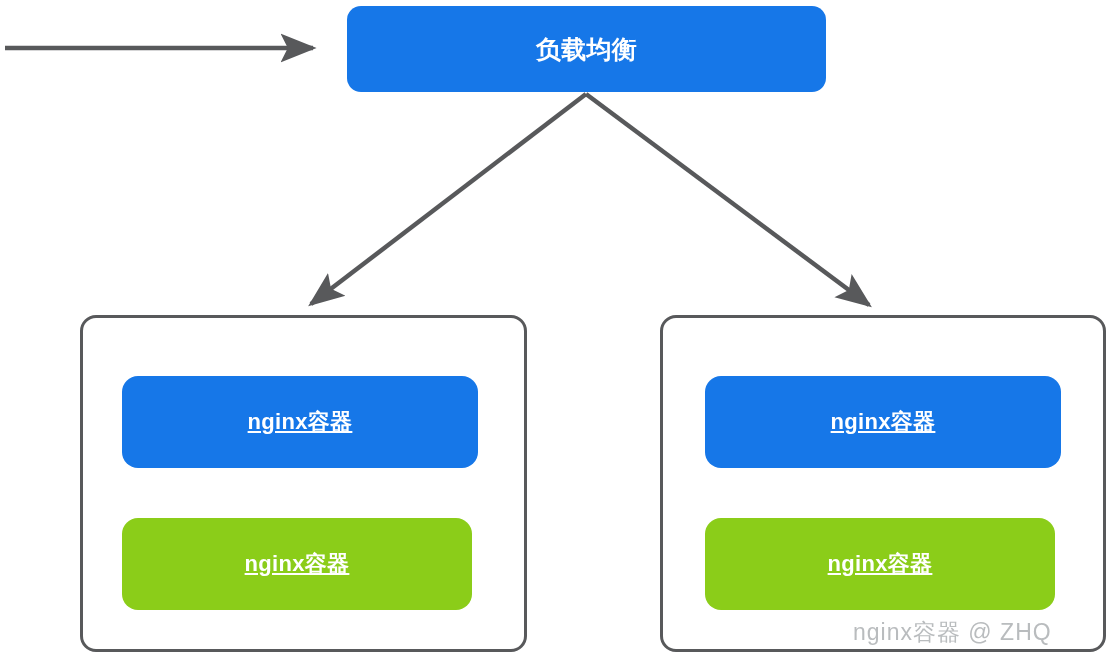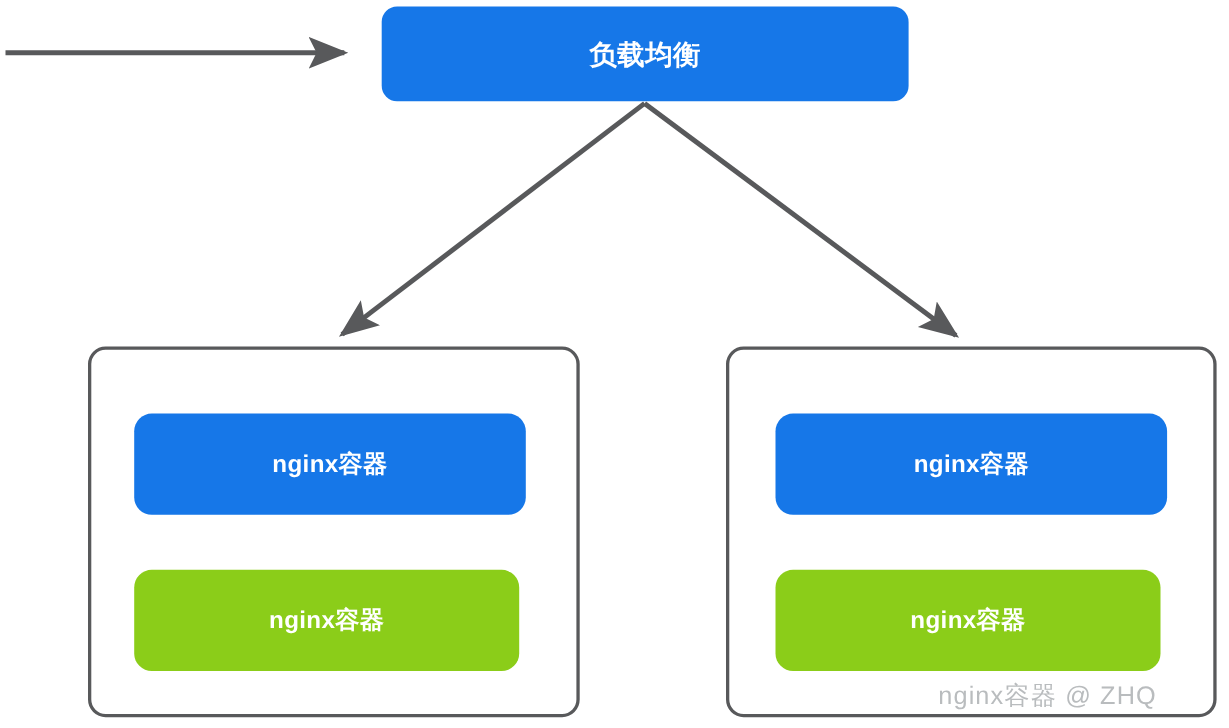--- a/index.html
+++ b/index.html
@@ -72,20 +72,21 @@
     left: 660px;
     top: 315px;
     width: 446px;
     height: 337px;
   }
 
   
   .chip {
     border-radius: 16px;
     font-size: 22px;
+    text-decoration: underline;
   }
   .chip-l1 { left: 122px; top: 376px; width: 356px; height: 92px; }
   .chip-l2 { left: 122px; top: 518px; width: 350px; height: 92px; }
   .chip-r1 { left: 705px; top: 376px; width: 356px; height: 92px; }
   .chip-r2 { left: 705px; top: 518px; width: 350px; height: 92px; }
 
   
   .watermark {
     position: absolute;
     left: 853px;

